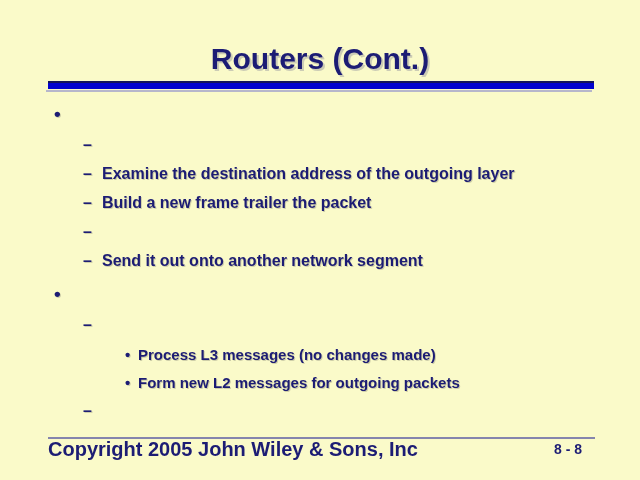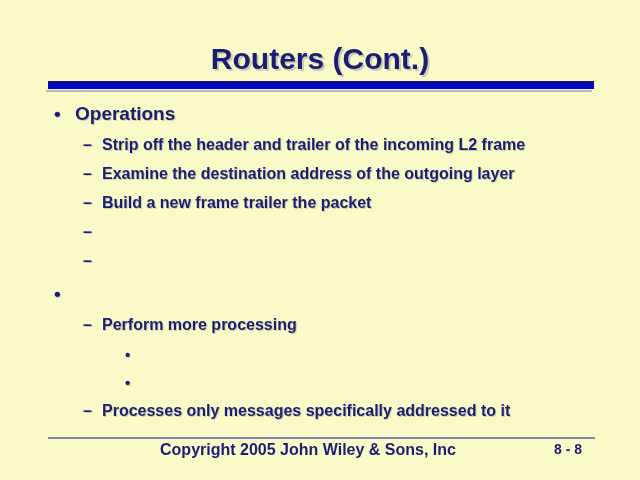--- a/index.html
+++ b/index.html
@@ -49,73 +49,72 @@
   .l2{font-size:16px;line-height:20px;margin-top:9px;padding-left:83px;}
   .l2 .marker{width:19px;}
   .l3{font-size:15px;line-height:19px;margin-top:9.5px;padding-left:125px;}
   .l3 .marker{width:13px;}
   .footer-rule{
     position:absolute;left:48px;top:437px;width:547px;height:2px;
     background:var(--footer-rule);
   }
   .footer-copyright{
     position:absolute;left:48px;top:441px;width:520px;
-    text-align:center;font-size:16px;line-height:17px;
+    font-size:20px;line-height:17px;
     white-space:nowrap;
   }
   .footer-page{
     position:absolute;top:441px;right:58px;
     font-size:14px;line-height:17px;
     white-space:nowrap;
   }
 </style>
 </head>
 <body>
 
 <div class="slide">
   <div class="title">Routers (Cont.)</div>
   <div class="title-rule"></div>
   <div class="title-rule-shadow"></div>
   <div class="bullets" id="bullet-list">
       <div class="b l1">
         <span class="marker">•</span>
-        <span class="txt">Operations</span>
       </div>
       <div class="b l2">
         <span class="marker">–</span>
-        <span class="txt">Strip off the header and trailer of the incoming L2 frame</span>
       </div>
       <div class="b l2">
         <span class="marker">–</span>
         <span class="txt">Examine the destination address of the outgoing layer</span>
       </div>
       <div class="b l2">
         <span class="marker">–</span>
         <span class="txt">Build a new frame trailer the packet</span>
       </div>
       <div class="b l2">
         <span class="marker">–</span>
       </div>
       <div class="b l2">
         <span class="marker">–</span>
+        <span class="txt">Send it out onto another network segment</span>
       </div>
       <div class="b l1">
         <span class="marker">•</span>
       </div>
       <div class="b l2">
         <span class="marker">–</span>
-        <span class="txt">Perform more processing</span>
       </div>
       <div class="b l3">
         <span class="marker">•</span>
+        <span class="txt">Process L3 messages (no changes made)</span>
       </div>
       <div class="b l3">
         <span class="marker">•</span>
+        <span class="txt">Form new L2 messages for outgoing packets</span>
       </div>
       <div class="b l2">
         <span class="marker">–</span>
-        <span class="txt">Processes only messages specifically addressed to it</span>
       </div>
     </div>
   <div class="footer-rule"></div>
   <div class="footer-copyright">Copyright 2005 John Wiley &amp; Sons, Inc</div>
   <div class="footer-page">8 - 8</div>
 </div>
 
 </body></html>

